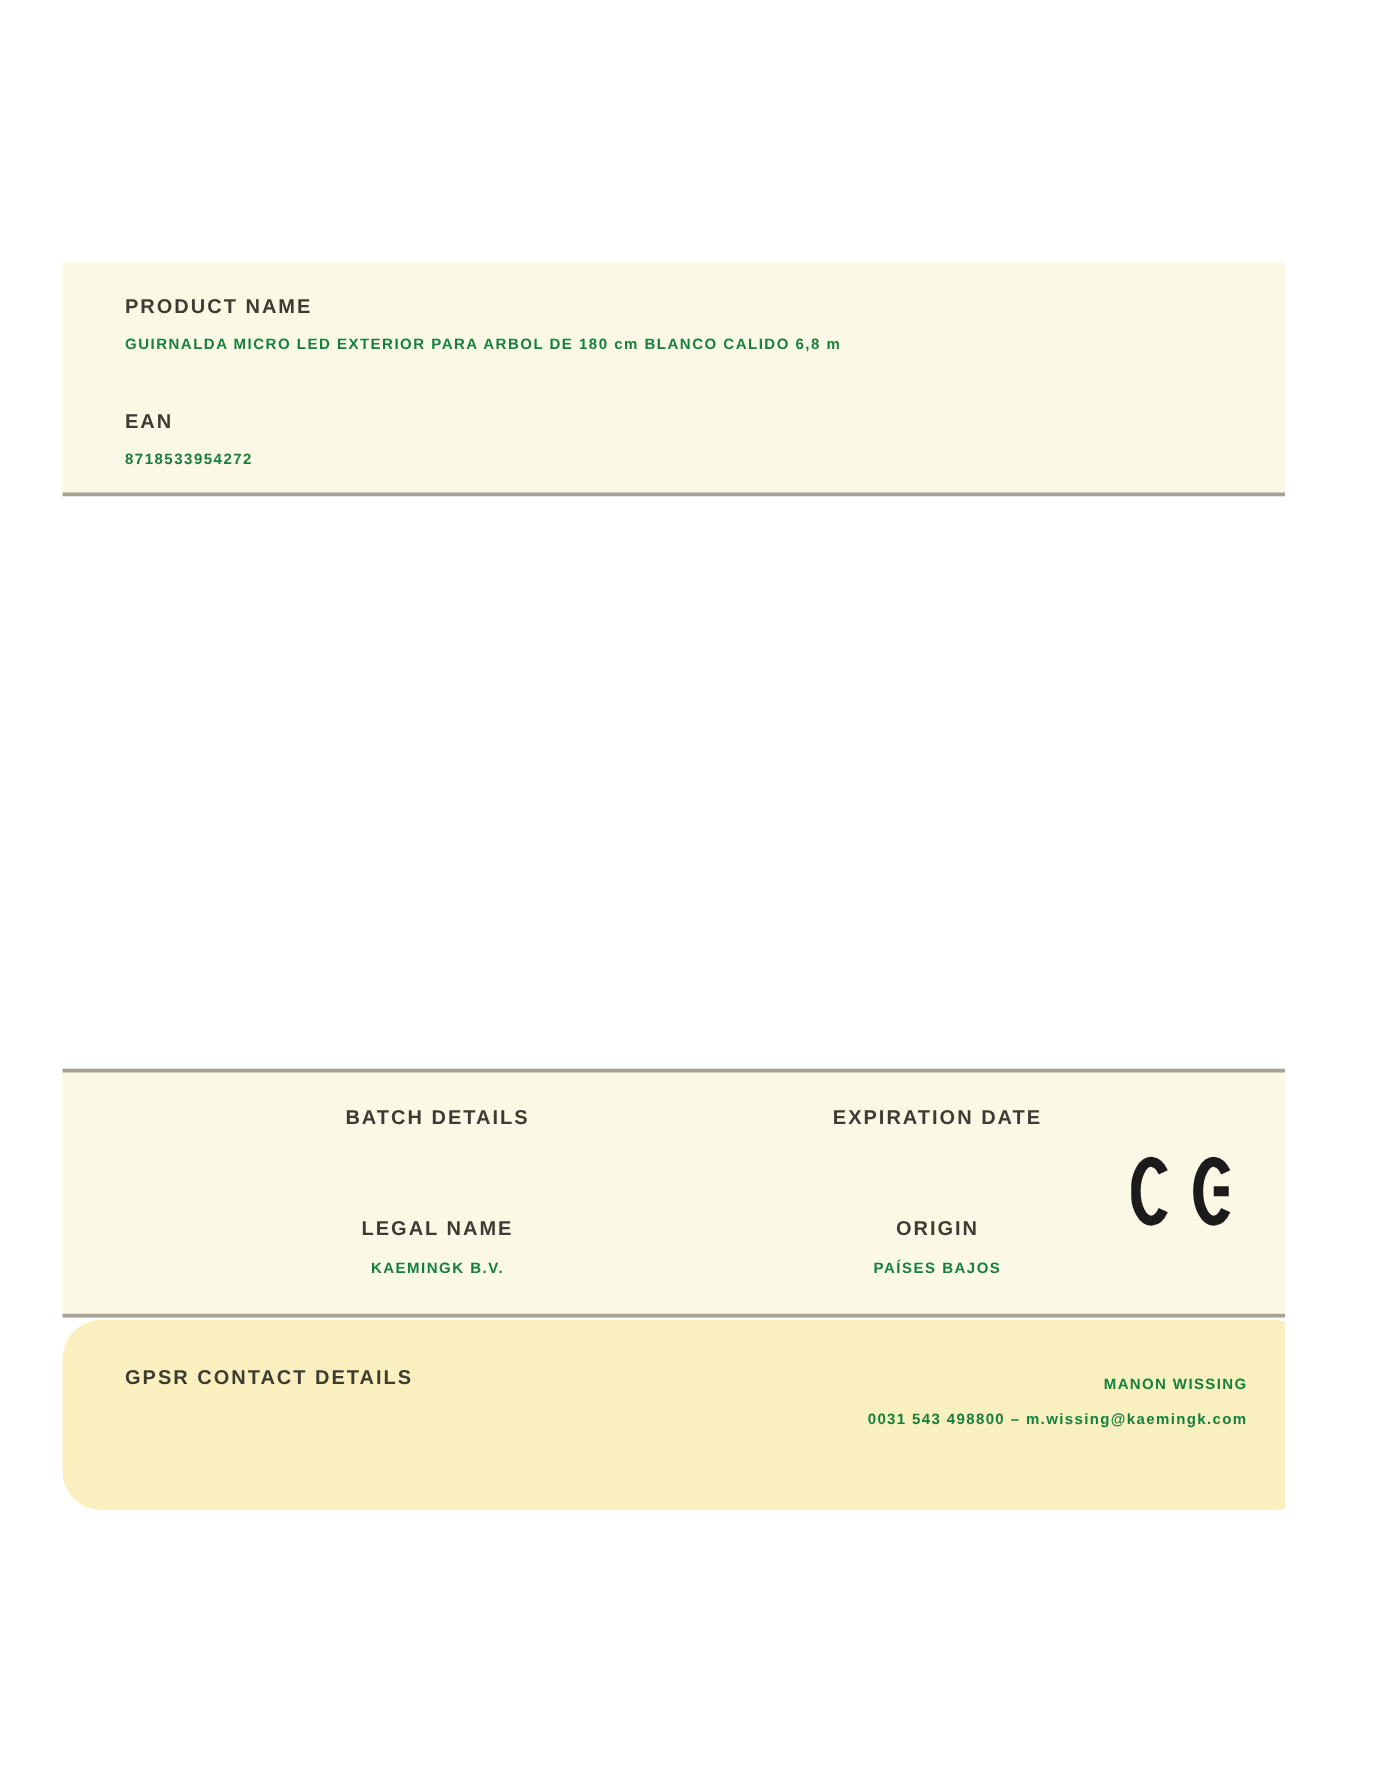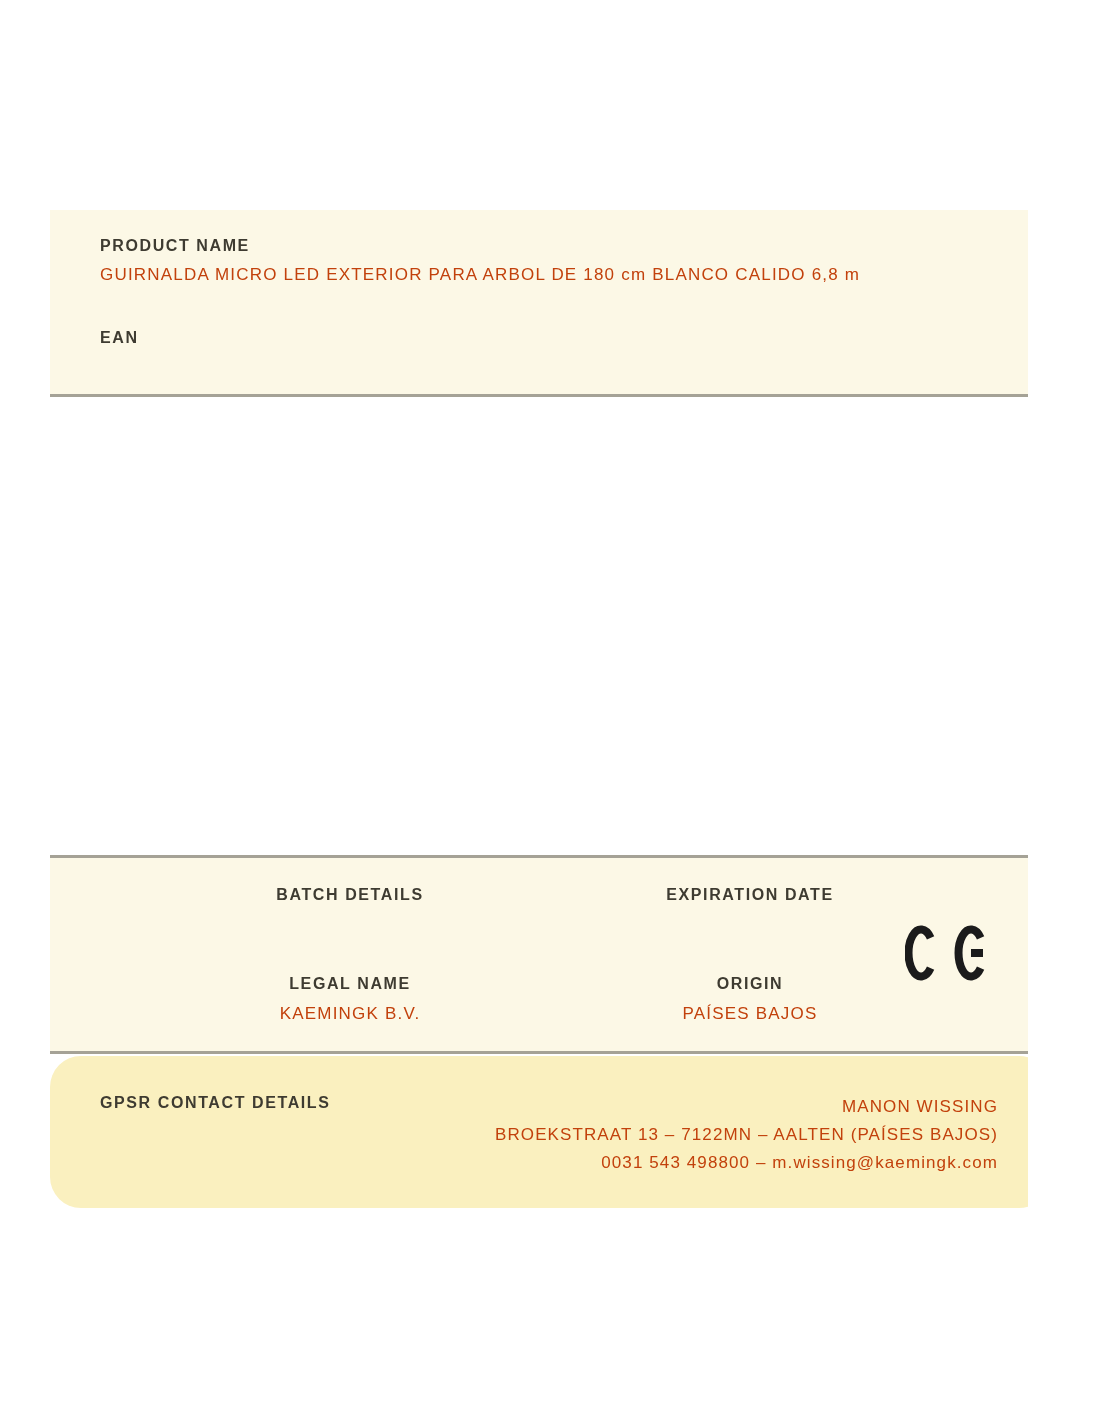--- a/index.html
+++ b/index.html
@@ -23,24 +23,24 @@
     box-sizing: border-box;
   }
   .label {
     font-size: 16px;
     font-weight: bold;
     letter-spacing: 1.6px;
     color: #3e3b31;
     line-height: 20px;
   }
   .value {
-    font-size: 17px;
-    font-weight: normal;
+    font-size: 12px;
+    font-weight: bold;
     letter-spacing: 1.2px;
-    color: #c2410c;
+    color: #15803d;
     line-height: 20px;
   }
 
   
   .product-section {
     top: 210px;
     height: 187px;
     background: #fcf8e6;
     border-bottom: 3px solid #a5a296;
     padding: 26px 50px 0 50px;
@@ -100,20 +100,21 @@
 </style>
 </head>
 <body>
 
 <div class="page">
 
   <div class="section product-section">
     <div class="label">PRODUCT NAME</div>
     <div class="value">GUIRNALDA MICRO LED EXTERIOR PARA ARBOL DE 180 cm BLANCO CALIDO 6,8 m</div>
     <div class="label ean-label">EAN</div>
+    <div class="value">8718533954272</div>
   </div>
 
   <div class="section batch-section">
     <div class="cell col-left row-header label">BATCH DETAILS</div>
     <div class="cell col-right row-header label">EXPIRATION DATE</div>
 
     <div class="cell col-left row-value value">KAEMINGK B.V.</div>
     <div class="cell col-left row-label label">LEGAL NAME</div>
 
     <div class="cell col-right row-label label">ORIGIN</div>
@@ -123,18 +124,17 @@
       <path d="M 25.6 12.9 A 12.5 23.5 0 1 0 25.6 43.1"></path>
       <path d="M 75.6 12.9 A 12.5 23.5 0 1 0 75.6 43.1"></path>
       <path d="M 66 28 H 78"></path>
     </svg>
   </div>
 
   <div class="section gpsr-section">
     <div class="label gpsr-label">GPSR CONTACT DETAILS</div>
     <div class="gpsr-contact">
       <div class="value">MANON WISSING</div>
-      <div class="value">BROEKSTRAAT 13 – 7122MN – AALTEN (PAÍSES BAJOS)</div>
       <div class="value">0031 543 498800 – m.wissing@kaemingk.com</div>
     </div>
   </div>
 
 </div>
 
 </body></html>

